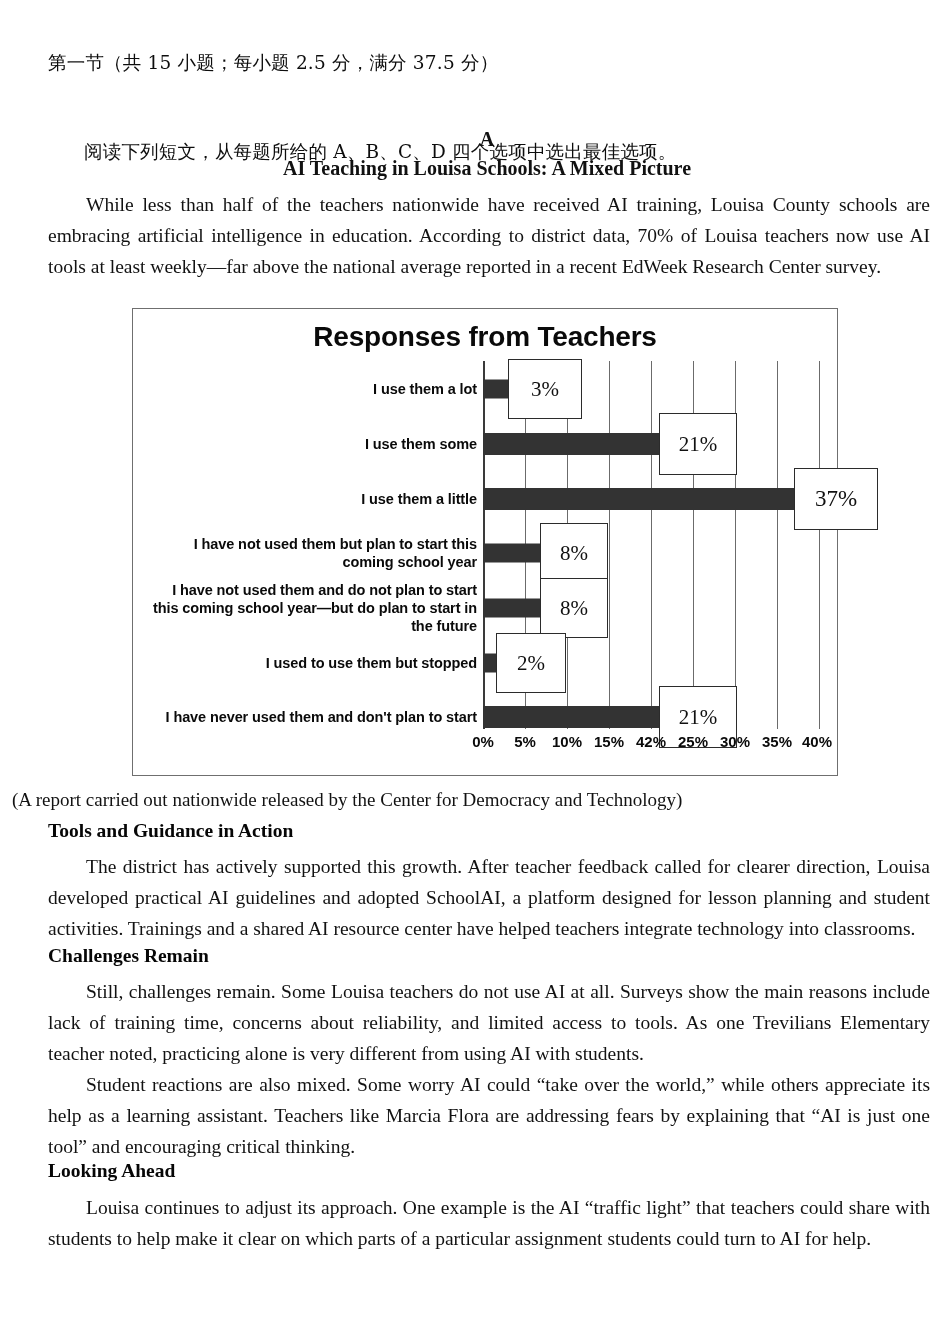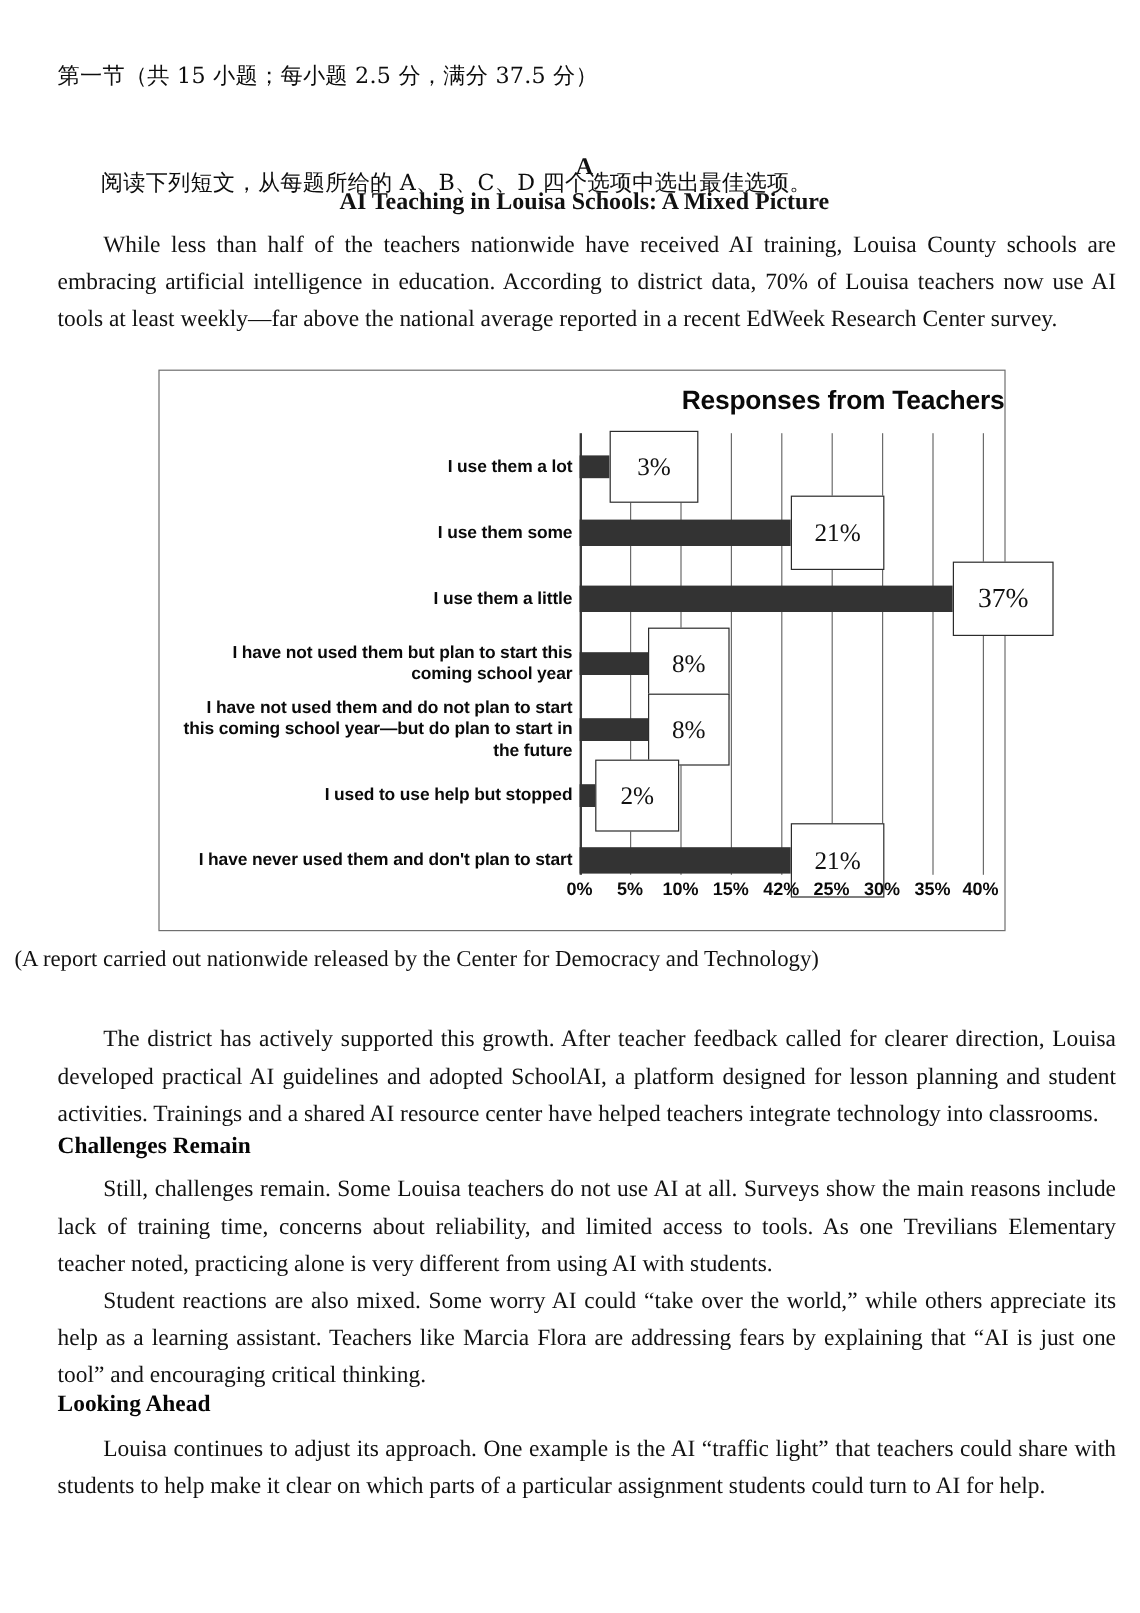--- a/index.html
+++ b/index.html
@@ -70,24 +70,24 @@
     width: 706px;
     height: 468px;
     border: 1.6px solid #6f6f6f;
     background: #ffffff;
     box-sizing: border-box;
   }
   .chart-title {
     position: absolute;
     left: 0; right: 0;
     top: 12px;
-    text-align: right;
+    text-align: center;
     font-family: "Liberation Sans", "DejaVu Sans", sans-serif;
     font-weight: bold;
-    font-size: 22px;
+    font-size: 28px;
     letter-spacing: -0.2px;
     color: #0a0a0a;
   }
 
   
   .plot {
     position: absolute;
     left: 350px;
     top: 52px;
     width: 336px;
@@ -230,21 +230,21 @@
           <div class="callout" style="left:57px; top:0; width:68px; height:60px;">8%</div>
         </div>
 
         <div class="row" style="top:247px;">
           <div class="cat-label" style="right:336px;">I have not used them and do not plan to start this coming school year—but do plan to start in the future</div>
           <div class="bar thin" style="width:57px;"></div>
           <div class="callout" style="left:57px; top:0; width:68px; height:60px;">8%</div>
         </div>
 
         <div class="row" style="top:302px;">
-          <div class="cat-label" style="right:336px;">I used to use help but stopped</div>
+          <div class="cat-label" style="right:336px;">I used to use them but stopped</div>
           <div class="bar thin" style="width:17px;"></div>
           <div class="callout" style="left:13px; top:0; width:70px; height:60px;">2%</div>
         </div>
 
         <div class="row" style="top:356px;">
           <div class="cat-label" style="right:336px;">I have never used them and don't plan to start</div>
           <div class="bar" style="width:176px;"></div>
           <div class="callout" style="left:176px; top:0; width:78px; height:62px;">21%</div>
         </div>
 
@@ -260,20 +260,21 @@
       <div class="tick" style="left:210px;">25%</div>
       <div class="tick" style="left:252px;">30%</div>
       <div class="tick" style="left:294px;">35%</div>
       <div class="tick" style="left:334px;">40%</div>
     </div>
 
   </div>
 
   <div class="caption" style="top:789px;">(A report carried out nationwide released by the Center for Democracy and Technology)</div>
 
+  <div class="heading" style="left:36px; top:820px;">Tools and Guidance in Action</div>
 
   <div class="para indent" style="left:36px; top:851px; width:882px;">The district has actively supported this growth. After teacher feedback called for clearer direction, Louisa developed practical AI guidelines and adopted SchoolAI, a platform designed for lesson planning and student activities. Trainings and a shared AI resource center have helped teachers integrate technology into classrooms.</div>
 
   <div class="heading" style="left:36px; top:945px;">Challenges Remain</div>
 
   <div class="para indent" style="left:36px; top:976px; width:882px;">Still, challenges remain. Some Louisa teachers do not use AI at all. Surveys show the main reasons include lack of training time, concerns about reliability, and limited access to tools. As one Trevilians Elementary teacher noted, practicing alone is very different from using AI with students.</div>
 
   <div class="para indent" style="left:36px; top:1069px; width:882px;">Student reactions are also mixed. Some worry AI could “take over the world,” while others appreciate its help as a learning assistant. Teachers like Marcia Flora are addressing fears by explaining that “AI is just one tool” and encouraging critical thinking.</div>
 
   <div class="heading" style="left:36px; top:1160px;">Looking Ahead</div>

